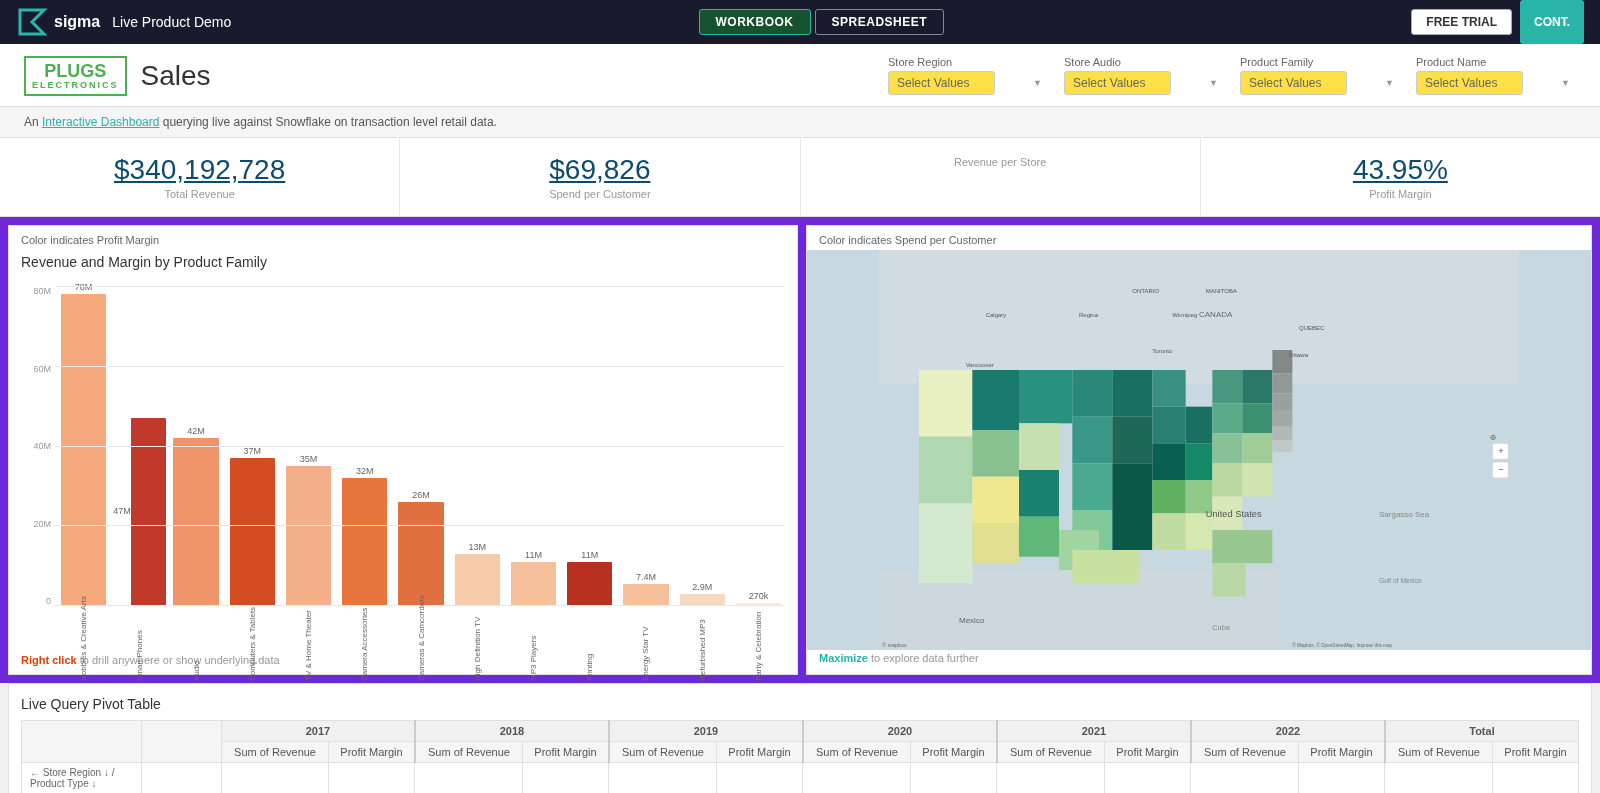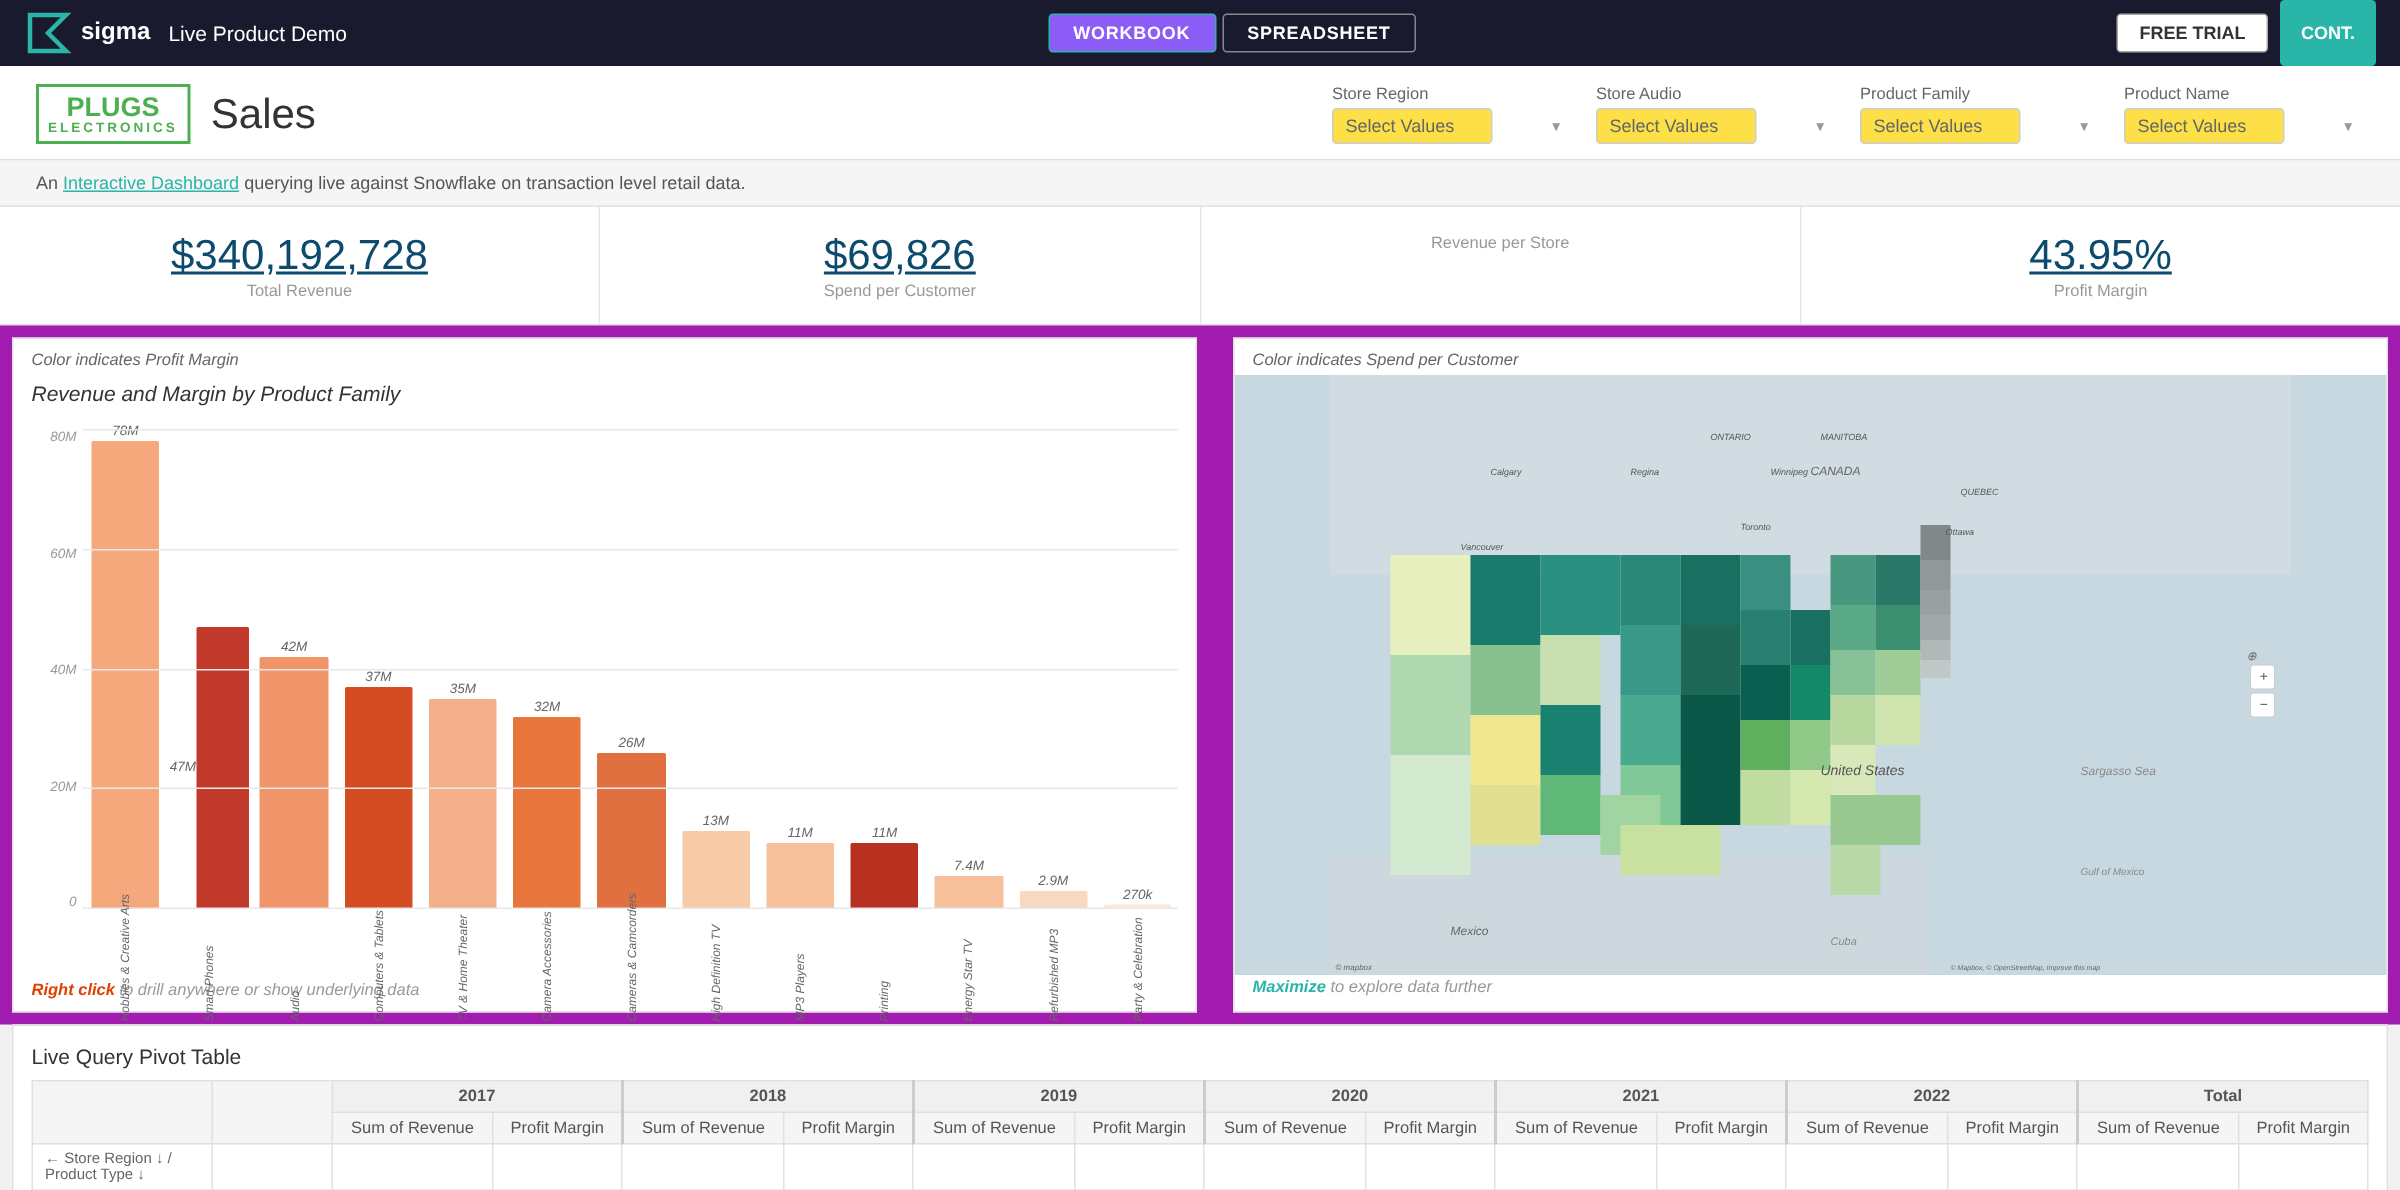--- a/index.html
+++ b/index.html
@@ -23,21 +23,21 @@
       padding: 5px 16px;
       border: 1px solid #555;
       border-radius: 3px;
       cursor: pointer;
       font-size: 12px;
       font-weight: 600;
       letter-spacing: 0.5px;
       text-transform: uppercase;
     }
     .nav-btn-workbook {
-      background: #8b5cf6;
+      background: #14532d;
       color: white;
       border-color: #29b5a8;
     }
     .nav-btn-spreadsheet {
       background: transparent;
       color: white;
       border-color: #888;
     }
     .top-nav-right { display: flex; align-items: center; gap: 8px; }
     .btn-free-trial {
@@ -60,21 +60,21 @@
       font-size: 12px;
       font-weight: 600;
       cursor: pointer;
     }
 
     
     .page-header {
       background: white;
       padding: 12px 24px 10px;
       display: flex;
-      align-items: center;
+      align-items: flex-start;
       justify-content: space-between;
       border-bottom: 1px solid #ddd;
     }
     .logo-title { display: flex; align-items: center; gap: 14px; }
     .page-title { font-size: 28px; font-weight: 400; color: #333; }
     .filters { display: flex; gap: 16px; flex: 1; justify-content: flex-end; }
     .filter-group { display: flex; flex-direction: column; gap: 3px; min-width: 160px; }
     .filter-label { font-size: 11px; color: #666; }
     .filter-select {
       border: 1px solid #ccc;
@@ -122,23 +122,22 @@
       text-align: center;
       border-right: 1px solid #e8e8e8;
     }
     .kpi-card:last-child { border-right: none; }
     .kpi-value { font-size: 28px; font-weight: 300; color: #0c4a6e; text-decoration: underline; }
     .kpi-label { font-size: 11px; color: #999; margin-top: 2px; }
 
     
     .main-content {
       display: flex;
-      gap: 16px;
-      background: #a21caf;
-      font-style: italic;
+      gap: 0;
+      background: #6d28d9;
     }
 
     
     .left-panel {
       flex: 0 0 790px;
       background: white;
       margin: 8px 4px 8px 8px;
       border: 1px solid #e0e0e0;
     }
     .panel-color-label {

